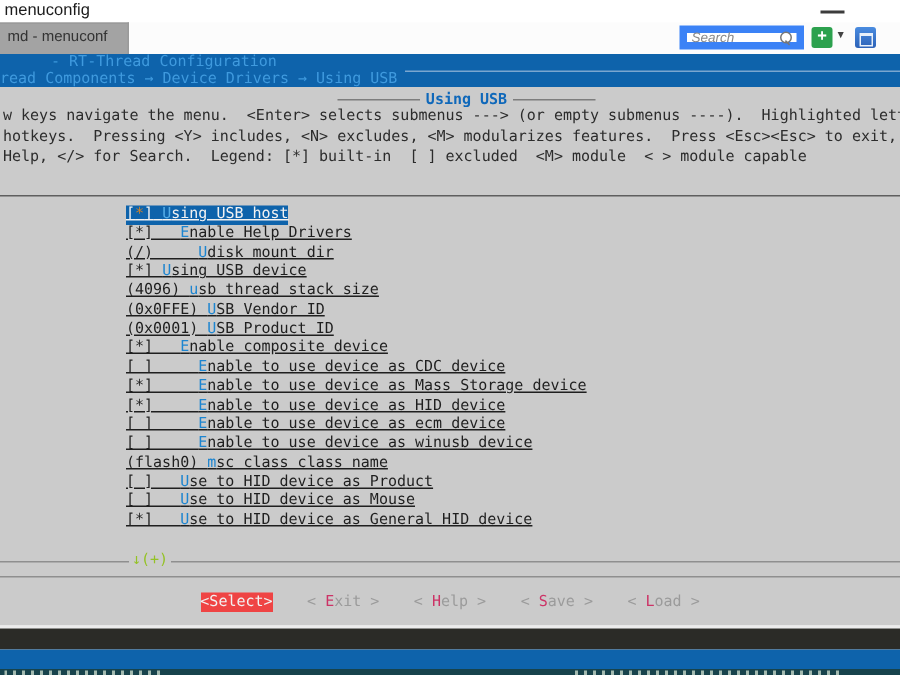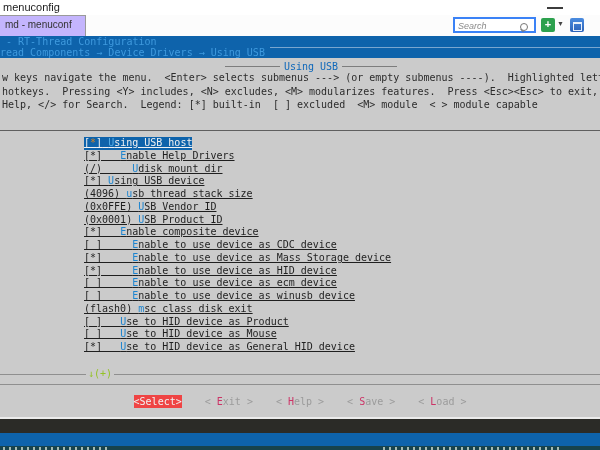--- a/index.html
+++ b/index.html
@@ -6,54 +6,54 @@
   body { background:#e0e0e0; font-family:"Liberation Sans", sans-serif; }
   #screen { position:relative; width:600px; height:450px; background:#ffffff; overflow:hidden; }
   .mono { font-family:"DejaVu Sans Mono","Liberation Mono",monospace; }
 
   
   .titlebar { position:absolute; left:0; top:0; width:600px; height:15px; background:#ffffff; }
   .title-text { position:absolute; left:3px; top:1px; font-size:11px; color:#1c1c1c; }
   .min-btn { position:absolute; left:547px; top:7px; width:16px; height:2px; background:#3c3c3c; }
 
   .tabbar { position:absolute; left:0; top:15px; width:600px; height:21px; background:#fcfcfc; }
-  .tab { position:absolute; left:-1px; top:0; width:87px; height:21px; background:#c4b5fd;
+  .tab { position:absolute; left:-1px; top:0; width:87px; height:21px; background:#a3a3a3;
          border:1px solid #9a9a9a; border-bottom:none; padding:3px 0 16px 5px; font-size:10px; color:#333; }
   .search-box { position:absolute; left:453px; top:2px; width:83px; height:16px; background:#fff;
-                border:2px solid #3b82f6; display:flex; align-items:flex-end; padding:0 3px; }
+                border:5px solid #3b82f6; display:flex; align-items:center; padding:0 3px; }
   .search-box input { border:none; outline:none; width:62px; font-size:9px; font-style:italic;
                       font-family:"Liberation Sans",sans-serif; color:#333; background:transparent; }
   .search-box input::placeholder { color:#8a8a8a; font-style:italic; }
   .mag { position:relative; width:8px; height:8px; }
   .mag::before { content:''; position:absolute; right:0; top:0; width:6px; height:6px;
                  border:1px solid #777; border-radius:50%; }
   .mag::after { content:''; position:absolute; left:0; bottom:0; width:4px; height:1px;
                 background:#777; transform:rotate(45deg); }
   .plus-btn { position:absolute; left:541px; top:3px; width:14px; height:14px; background:#2ca14e;
               border-radius:2px; color:#fff; font-size:11px; font-weight:bold; text-align:center;
               line-height:13px; }
   .caret { position:absolute; left:557px; top:5px; font-size:7px; color:#444; }
   .caret::before { content:'▼'; }
   .console-icon { position:absolute; left:570px; top:3px; width:14px; height:14px; border-radius:2px;
                   background:linear-gradient(#4a8ce0,#2c62b8); }
   .console-icon::after { content:''; position:absolute; left:3px; top:4px; width:7px; height:6px;
                          border:1px solid #e8f0fa; border-top-width:2px; }
 
   
   .term-header { position:absolute; left:0; top:36px; width:600px; height:22px; background:#0e63ab; }
-  .th-line1 { position:absolute; left:0; top:0; font-size:10px; line-height:11px; color:#3f9ade; white-space:pre; }
+  .th-line1 { position:absolute; left:0; top:0; font-size:10px; line-height:11px; color:#3f9ade; white-space:pre;padding-left:28px; }
   .th-line2 { position:absolute; left:0; top:11px; width:600px; display:flex; align-items:flex-start; height:11px; }
   .bc-text { font-size:10px; color:#3f9ade; white-space:pre; }
   .bc-rule { flex:1; height:1px; background:#7aa6cf; margin-left:5px; }
 
   .dialog { position:absolute; left:0; top:58px; width:600px; height:359px; background:#cbcbcb; }
   .dlg-title-row { position:absolute; left:0; top:3px; width:600px; display:flex; justify-content:center;
                    align-items:center; gap:4px; padding-left:22px; }
   .dlg-rule { width:55px; height:1px; background:#7d7d7d; }
-  .dlg-title { font-size:10px; color:#0f68ba; font-weight:normal; white-space:pre; }
+  .dlg-title { font-size:10px; color:#0f68ba; font-weight:bold; white-space:pre; }
   .instructions { position:absolute; left:2px; top:13px; width:598px; overflow:hidden; }
   .instructions div { font-size:10px; line-height:13.5px; color:#2c2c2c; white-space:pre; }
 
   .hline { position:absolute; left:0; width:600px; height:1px; }
   .hline.top { top:130px; background:#5f5f5f; }
   .hline.listbottom { top:374px; background:#8f8f8f; }
   .hline.sep { top:384px; background:#8f8f8f; }
   .hline.light { top:417px; background:#ebebeb; height:2px; }
 
   .menu-list { position:absolute; left:84px; top:137px; width:516px; }
@@ -136,21 +136,21 @@
       <div class="menu-row"><span class="txt"><span>[*] </span><span class="key">U</span><span>sing USB device</span></span></div>
       <div class="menu-row"><span class="txt"><span>(4096) </span><span class="key">u</span><span>sb thread stack size</span></span></div>
       <div class="menu-row"><span class="txt"><span>(0x0FFE) </span><span class="key">U</span><span>SB Vendor ID</span></span></div>
       <div class="menu-row"><span class="txt"><span>(0x0001) </span><span class="key">U</span><span>SB Product ID</span></span></div>
       <div class="menu-row"><span class="txt"><span>[*]   </span><span class="key">E</span><span>nable composite device</span></span></div>
       <div class="menu-row"><span class="txt"><span>[ ]     </span><span class="key">E</span><span>nable to use device as CDC device</span></span></div>
       <div class="menu-row"><span class="txt"><span>[*]     </span><span class="key">E</span><span>nable to use device as Mass Storage device</span></span></div>
       <div class="menu-row"><span class="txt"><span>[*]     </span><span class="key">E</span><span>nable to use device as HID device</span></span></div>
       <div class="menu-row"><span class="txt"><span>[ ]     </span><span class="key">E</span><span>nable to use device as ecm device</span></span></div>
       <div class="menu-row"><span class="txt"><span>[ ]     </span><span class="key">E</span><span>nable to use device as winusb device</span></span></div>
-      <div class="menu-row"><span class="txt"><span>(flash0) </span><span class="key">m</span><span>sc class disk exit</span></span></div>
+      <div class="menu-row"><span class="txt"><span>(flash0) </span><span class="key">m</span><span>sc class class name</span></span></div>
       <div class="menu-row"><span class="txt"><span>[ ]   </span><span class="key">U</span><span>se to HID device as Product</span></span></div>
       <div class="menu-row"><span class="txt"><span>[ ]   </span><span class="key">U</span><span>se to HID device as Mouse</span></span></div>
       <div class="menu-row"><span class="txt"><span>[*]   </span><span class="key">U</span><span>se to HID device as General HID device</span></span></div>
     </div>
   <div class="hline listbottom"></div>
   <div class="scroll-tag mono">↓(+)</div>
   <div class="hline sep"></div>
   <div class="button-row mono">
       <span class="dlg-btn selected"><span>&lt;</span><span class="bkey">S</span><span>elect&gt;</span></span>
       <span class="dlg-btn"><span>&lt; </span><span class="bkey">E</span><span>xit &gt;</span></span>

